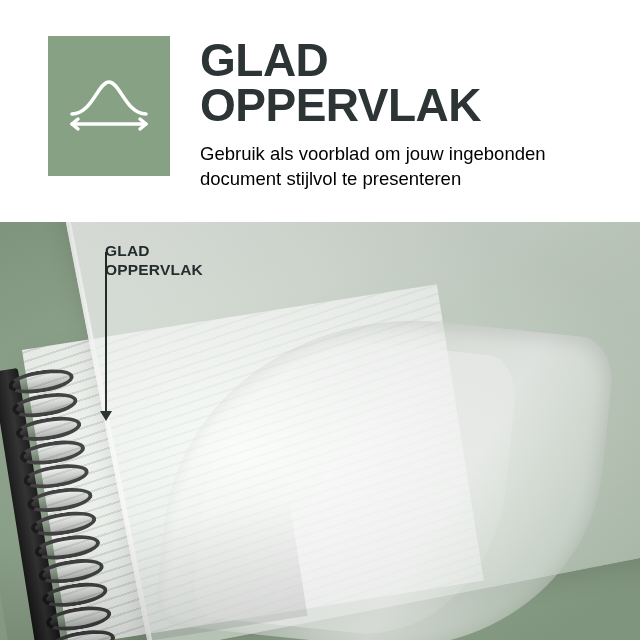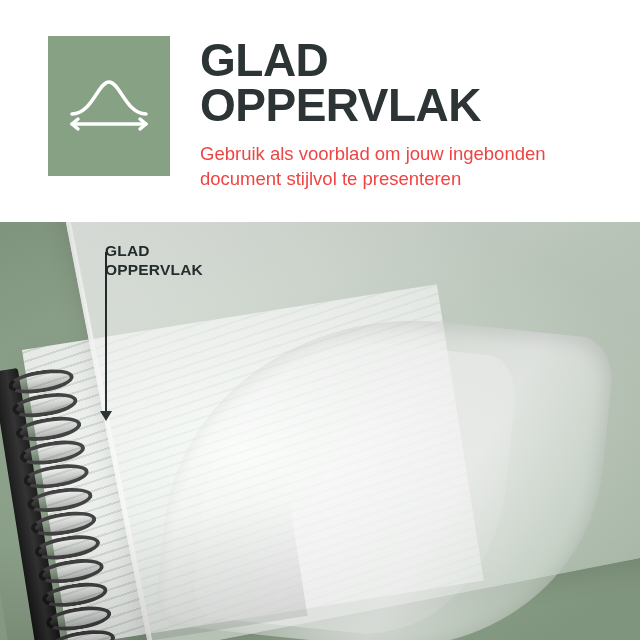--- a/index.html
+++ b/index.html
@@ -61,21 +61,21 @@
     letter-spacing: -0.5px;
     color: #2d3436;
     margin: 0;
     text-transform: uppercase;
   }
   .title .line2 { display: block; }
   .subtitle {
     margin: 14px 0 0 0;
     font-size: 18.5px;
     line-height: 1.32;
-    color: #ef4444;
+    color: #000000;
     max-width: 360px;
   }
 
   
   .photo {
     position: absolute;
     left: 0;
     top: 222px;
     width: 640px;
     height: 418px;

